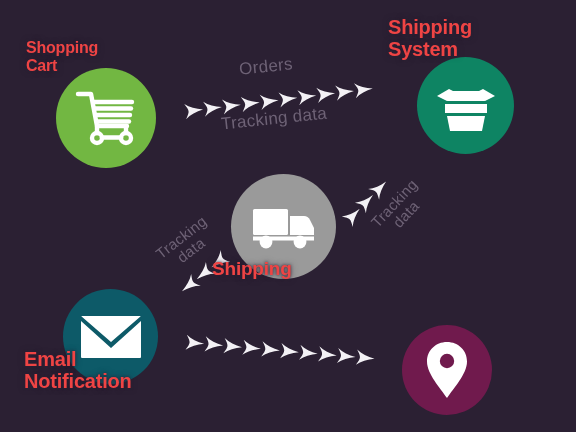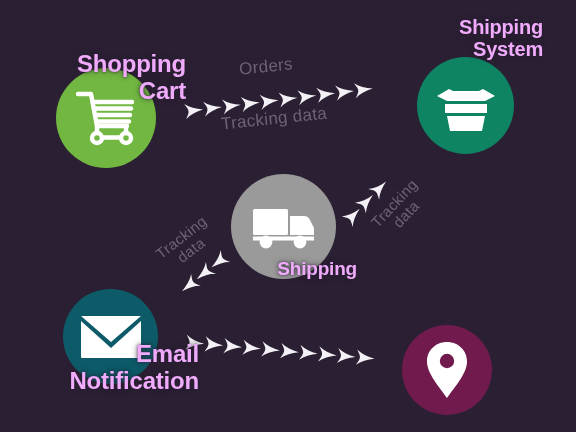--- a/index.html
+++ b/index.html
@@ -15,45 +15,45 @@
   }
   .circle{
     position:absolute;
     border-radius:50%;
     display:flex;align-items:center;justify-content:center;
   }
   .circle svg{display:block;}
 
   .node-label{
     position:absolute;
-    color:#f0abfc;
+    color:#ef4444;
     font-weight:bold;
-    text-align:right;
+    text-align:left;
     line-height:1.12;
     letter-spacing:-0.2px;
     white-space:pre-line;
     text-shadow:0 0 3px rgba(43,32,51,.85), 0 0 6px rgba(43,32,51,.55);
     pointer-events:none;
   }
 
   
   #n-cart-circle{left:56px;top:68px;width:100px;height:100px;background:#72b742;}
-  #n-cart-label{left:26px;top:51px;width:160px;font-size:24px;}
+  #n-cart-label{left:26px;top:39px;width:160px;font-size:16px;}
 
   
   #n-system-circle{left:417px;top:57px;width:97px;height:97px;background:#0e8463;}
   #n-system-label{left:388px;top:16px;width:155px;font-size:20px;}
 
   
   #n-shipping-circle{left:231px;top:174px;width:105px;height:105px;background:#9a9a9a;}
   #n-shipping-label{left:212px;top:258px;width:145px;font-size:19px;}
 
   
   #n-email-circle{left:63px;top:289px;width:95px;height:95px;background:#0d5a68;}
-  #n-email-label{left:24px;top:341px;width:175px;font-size:24px;}
+  #n-email-label{left:24px;top:348px;width:175px;font-size:20px;}
 
   
   #n-arrival-circle{left:402px;top:325px;width:90px;height:90px;background:#701a4d;}
   #n-arrival-label{left:371px;top:284px;width:155px;font-size:18px;}
 
   
   .flow{position:absolute;transform-origin:0 50%;height:24px;}
   .flow .chev{
     position:absolute;top:0;
     width:24px;height:24px;

